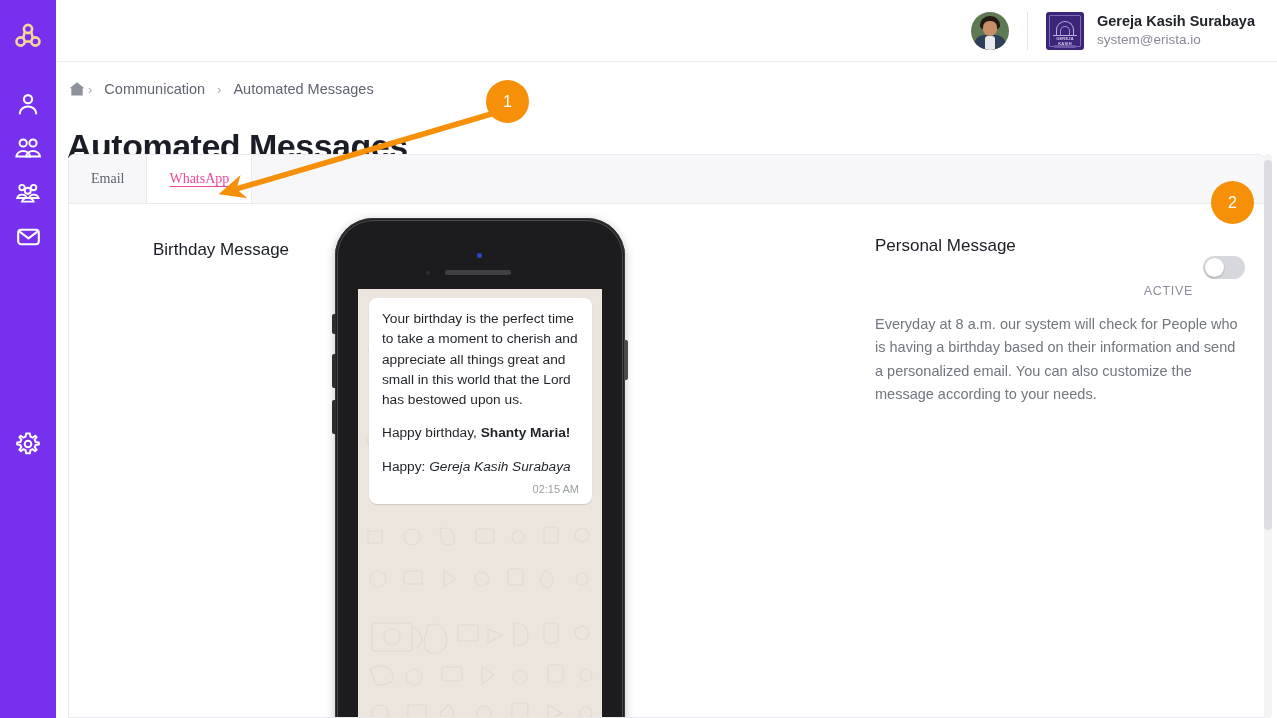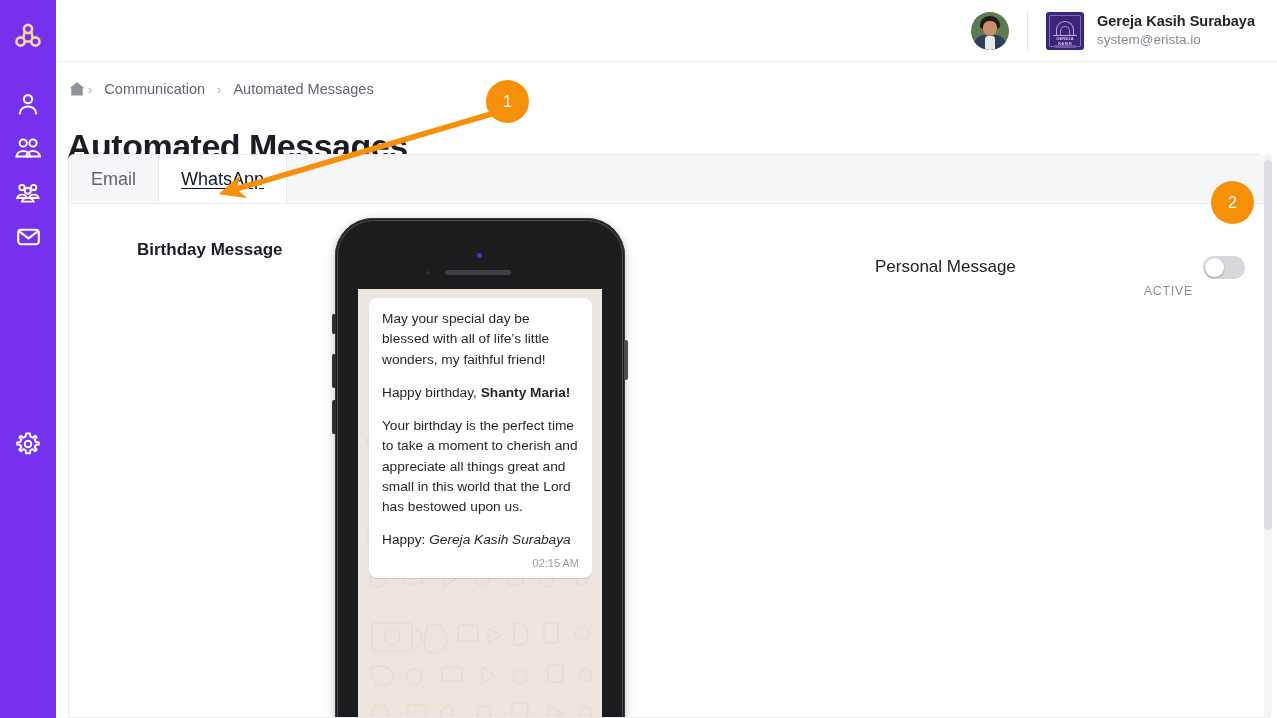--- a/index.html
+++ b/index.html
@@ -117,42 +117,43 @@
   #tabbar {
     position: relative;
     height: 49px;
     background: #f7f7fa;
     display: flex; align-items: stretch;
     border-bottom: 1px solid #eaeaef;
   }
   .tab {
     display: flex; align-items: center; justify-content: center;
     padding: 0 22px;
-    font-size: 18px; color: #5f6470;
+    font-size: 14px; color: #5f6470;
     cursor: pointer;
     background: transparent;
     border-right: 1px solid #eaeaef;
+    font-family: Liberation Serif, serif;
   }
   .tab.active {
     background: #ffffff;
-    color: #0f172a;
+    color: #ec4899;
     text-decoration: underline;
     text-underline-offset: 3px;
   }
 
   #panel-body { position: relative; height: 514px; background: #fff; }
 
   #birthday-heading {
-    position: absolute; left: 68px; top: 36px;
-    font-size: 17px; color: #1a1d25; font-weight: bold;
+    position: absolute; left: 84px; top: 36px;
+    font-size: 17px; color: #1a1d25;
   }
 
   
   #right-panel { position: absolute; left: 806px; top: 32px; width: 370px; }
-  #right-panel .pm-row { display: flex; align-items: center; }
+  #right-panel .pm-row { display: flex; align-items: flex-start; }
   #pm-title { font-size: 17px; color: #1a1d25; }
   #pm-toggle-wrap { margin-left: auto; display: flex; align-items: center; gap: 10px; }
   #pm-active-label { font-size: 12.5px; color: #8a8f99; letter-spacing: .7px; margin-top: 48px; }
   #pm-toggle {
     width: 42px; height: 23px; border-radius: 12px;
     background: #d6d8dd; position: relative; cursor: pointer;
     flex: none;
   }
   #pm-toggle .knob {
     position: absolute; left: 2px; top: 2px;
@@ -466,43 +467,43 @@
               <rect x="50" y="416" width="18" height="13" rx="2"></rect>
               <path d="M90 416 q10 6 2 14 t-10 -6 z"></path>
               <circle cx="126" cy="424" r="7"></circle>
               <rect x="154" y="414" width="16" height="16" rx="3"></rect>
               <path d="M190 416 l14 8 -14 8 z"></path>
               <circle cx="228" cy="424" r="6"></circle>
             </g>
           </svg>
 
           <div id="bubble">
-            <p>May your special day be blessed with all of life’s little wonders, my faithful friend!</p>
+            <p>Your birthday is the perfect time to take a moment to cherish and appreciate all things great and small in this world that the Lord has bestowed upon us.</p>
             <p>
               <span>Happy birthday, </span><strong>Shanty Maria!</strong>
             </p>
-            <p>Your birthday is the perfect time to take a moment to cherish and appreciate all things great and small in this world that the Lord has bestowed upon us.</p>
             <p class="from">
               <span>Happy: </span><em>Gereja Kasih Surabaya</em>
             </p>
             <div class="time">02:15 AM</div>
           </div>
         </div>
       </div>
 
       <div id="right-panel">
         <div class="pm-row">
           <div id="pm-title">Personal Message</div>
           <div id="pm-toggle-wrap">
             <span id="pm-active-label">ACTIVE</span>
             <div id="pm-toggle">
               <div class="knob"></div>
             </div>
           </div>
         </div>
+        <div id="pm-desc">Everyday at 8 a.m. our system will check for People who is having a birthday based on their information and send a personalized email. You can also customize the message according to your needs.</div>
       </div>
 
     </div>
   </div>
 
   <div id="scrollbar">
     <div class="thumb"></div>
   </div>
 </div>
 

